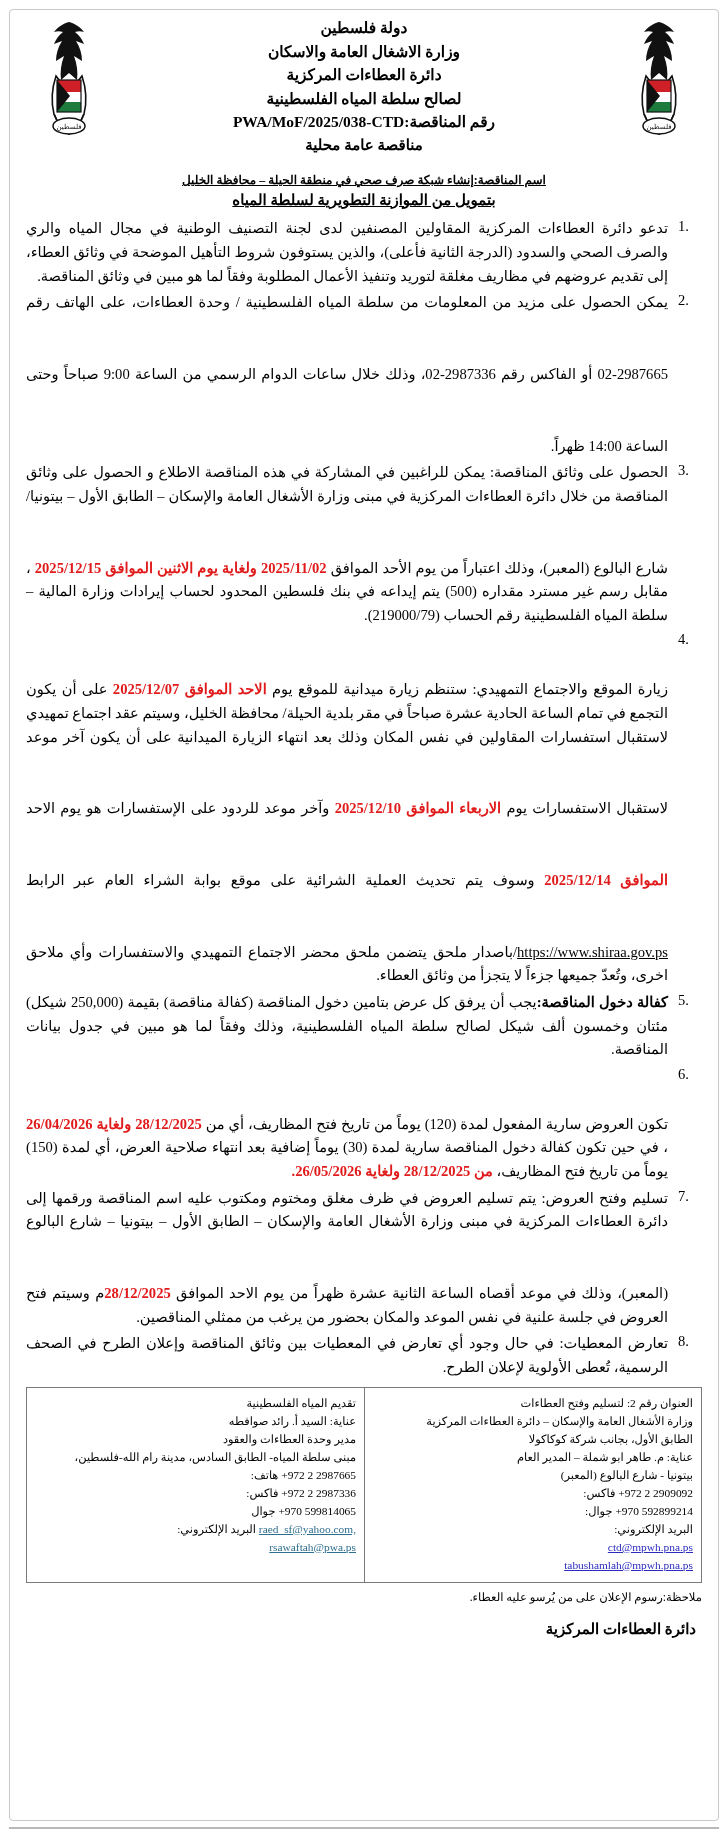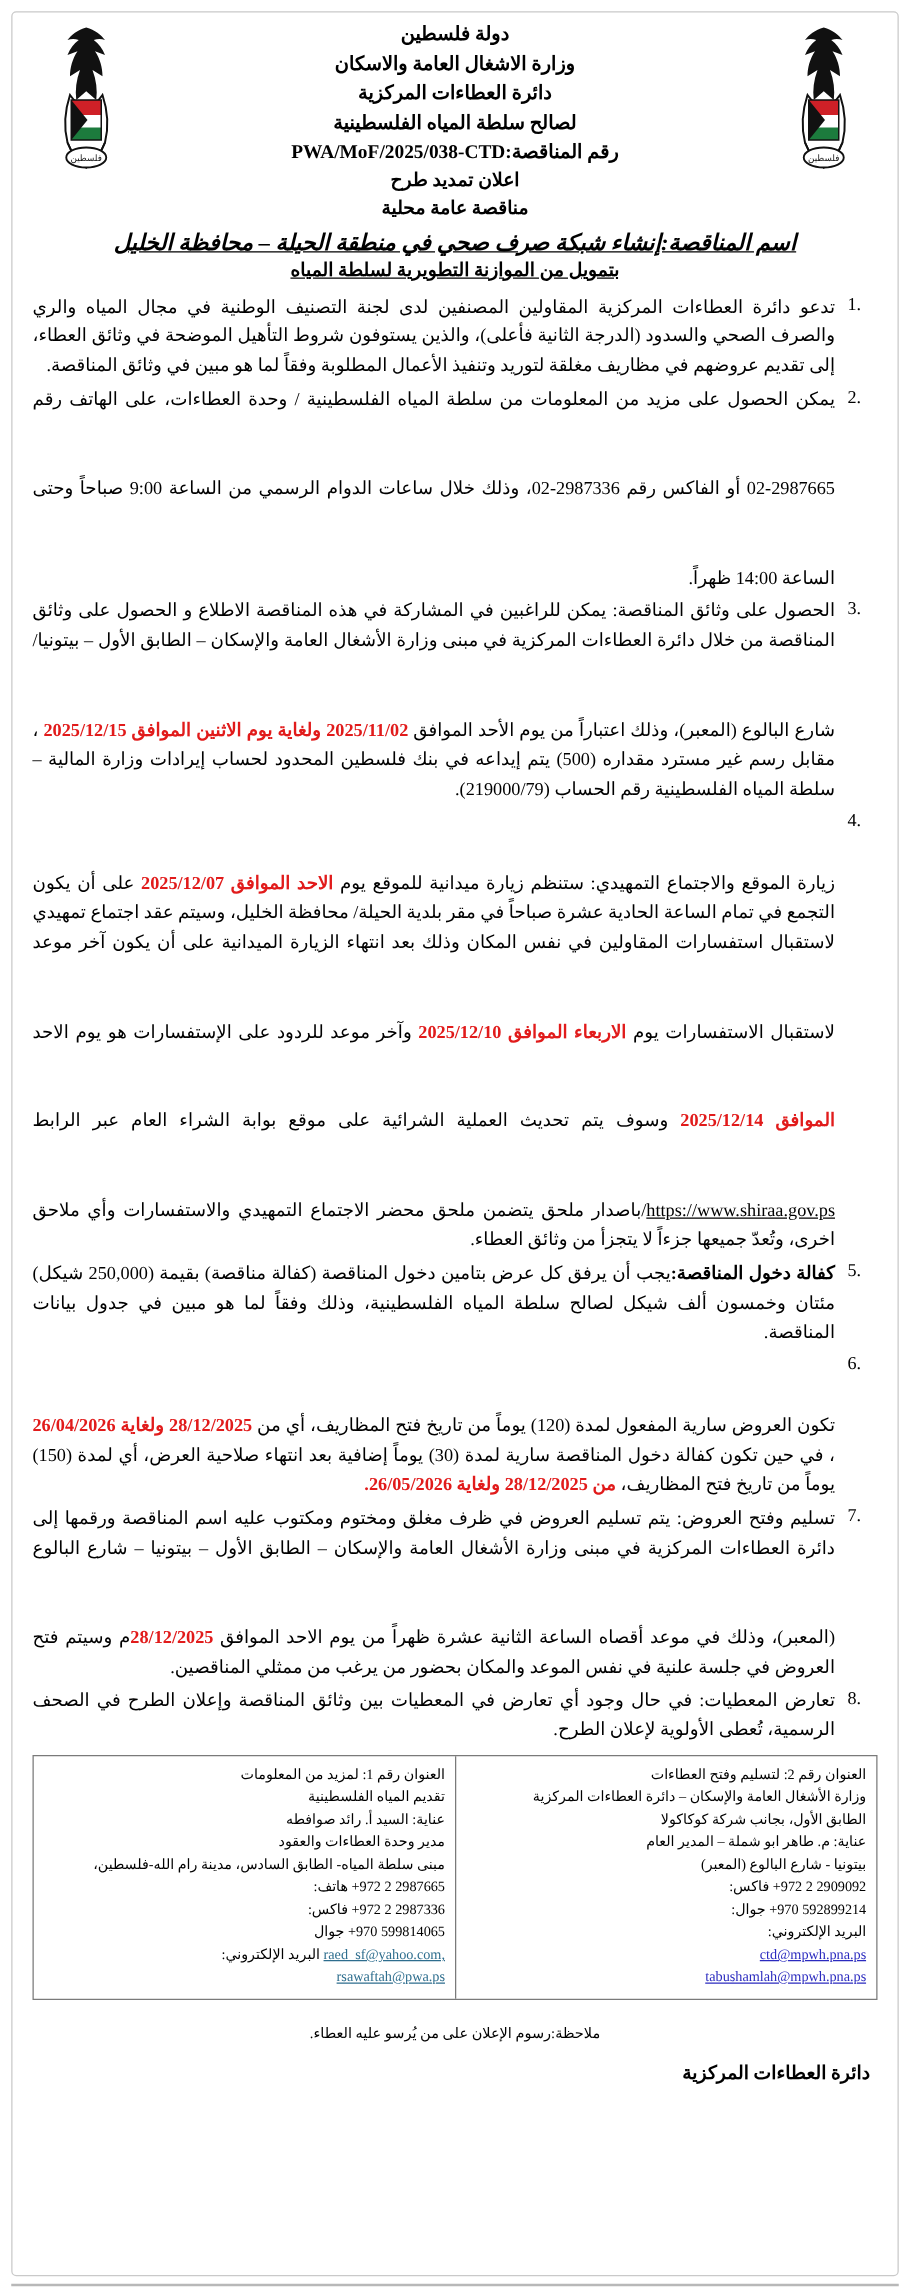--- a/index.html
+++ b/index.html
@@ -58,26 +58,25 @@
   .hdr-line.code{
     direction:rtl;
     unicode-bidi:plaintext;
   }
   .hdr-sub{
     font-size:15px;
     font-weight:bold;
     line-height:1.5;
   }
   .title-main{
-    font-size:18px;
+    font-size:12px;
     font-weight:bold;
     text-decoration:underline;
     line-height:1.45;
-    margin-top:2px;
-    font-style:italic;
+    margin-top:16px;
   }
   .title-sub{
     font-size:15px;
     font-weight:bold;
     text-decoration:underline;
     line-height:1.45;
   }
 
   
   .clauses{
@@ -140,23 +139,22 @@
   }
   .contact-cell .mail.teal{ color:#2e6e8e; }
   .contact-cell .num{
     direction:ltr;
     unicode-bidi:embed;
     display:inline-block;
   }
   .c-row{ white-space:nowrap; overflow:hidden; text-overflow:clip; }
 
   .note{
-    margin-top:18px;
+    margin-top:6px;
     font-size:11.6px;
-    text-align:center;
     line-height:1.5;
   }
   .signature{
     margin-top:14px;
     font-size:15px;
     font-weight:bold;
     text-align:right;
     padding-right:6px;
   }
   .bottom-rule{
@@ -214,21 +212,20 @@
             <text x="37" y="113" font-size="7" text-anchor="middle" fill="#111" font-family="'Liberation Serif',serif">فلسطين</text>
           </g>
         </svg>
       </div>
 
       <div class="hdr-line">دولة فلسطين</div>
       <div class="hdr-line">وزارة الاشغال العامة والاسكان</div>
       <div class="hdr-line">دائرة العطاءات المركزية</div>
       <div class="hdr-line">لصالح سلطة المياه الفلسطينية</div>
       <div class="hdr-line code">رقم المناقصة:PWA/MoF/2025/038-CTD</div>
-      <div class="hdr-sub">اعلان تمديد طرح</div>
       <div class="hdr-sub">مناقصة عامة محلية</div>
       <div class="title-main">اسم المناقصة:إنشاء شبكة صرف صحي في منطقة الحيلة – محافظة الخليل</div>
       <div class="title-sub">بتمويل من الموازنة التطويرية لسلطة المياه</div>
     </div>
 
     <div class="clauses" id="clause-list">
         <div class="clause">
           <div class="clause-num">1.</div>
           <div class="clause-body"><span>تدعو دائرة العطاءات المركزية المقاولين المصنفين لدى لجنة التصنيف الوطنية في مجال المياه والري والصرف الصحي والسدود (الدرجة الثانية فأعلى)، والذين يستوفون شروط التأهيل الموضحة في وثائق العطاء، إلى تقديم عروضهم في مظاريف مغلقة لتوريد وتنفيذ الأعمال المطلوبة وفقاً لما هو مبين في وثائق المناقصة.</span></div>
         </div>
@@ -281,21 +278,20 @@
         <div class="c-row">البريد الإلكتروني:</div>
         <div class="c-row">
           <span class="mail">ctd@mpwh.pna.ps</span>
         </div>
         <div class="c-row">
           <span class="mail">tabushamlah@mpwh.pna.ps</span>
         </div>
       </div>
 
       <div class="contact-cell">
-        <div class="c-row">العنوان رقم 1: لمزيد من المعلومات</div>
         <div class="c-row">تقديم المياه الفلسطينية</div>
         <div class="c-row">عناية: السيد أ. رائد صوافطه</div>
         <div class="c-row">مدير وحدة العطاءات والعقود</div>
         <div class="c-row">مبنى سلطة المياه- الطابق السادس، مدينة رام الله-فلسطين،</div>
         <div class="c-row">
           <span class="num">+972 2 2987665</span>
           <span>هاتف:</span>
         </div>
         <div class="c-row">
           <span class="num">+972 2 2987336</span>

